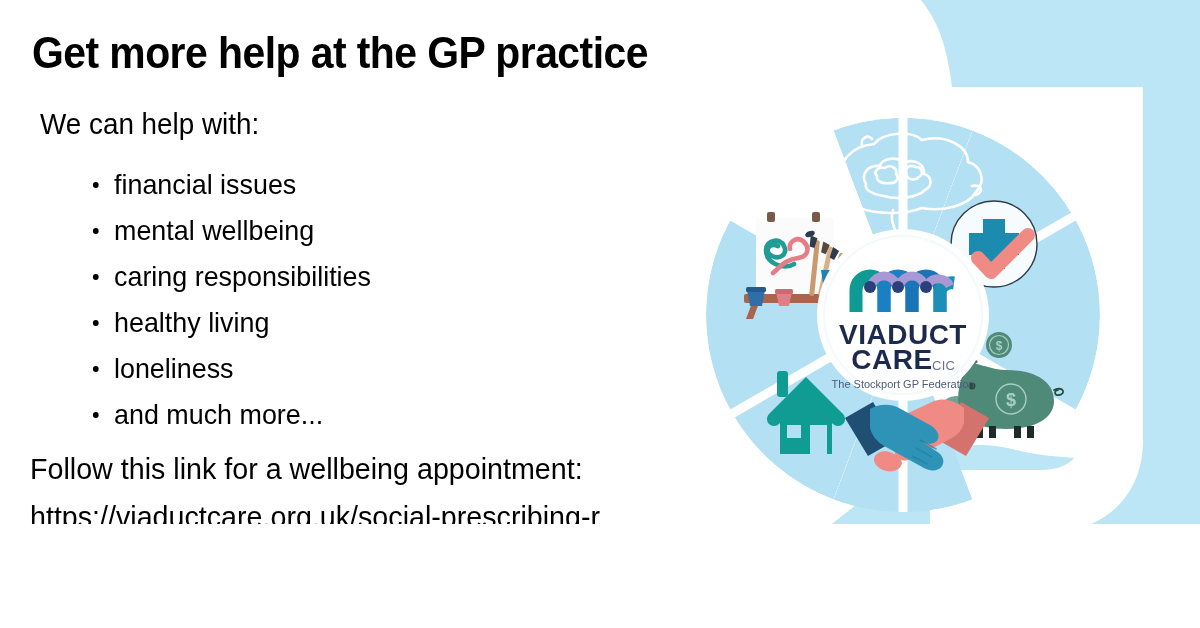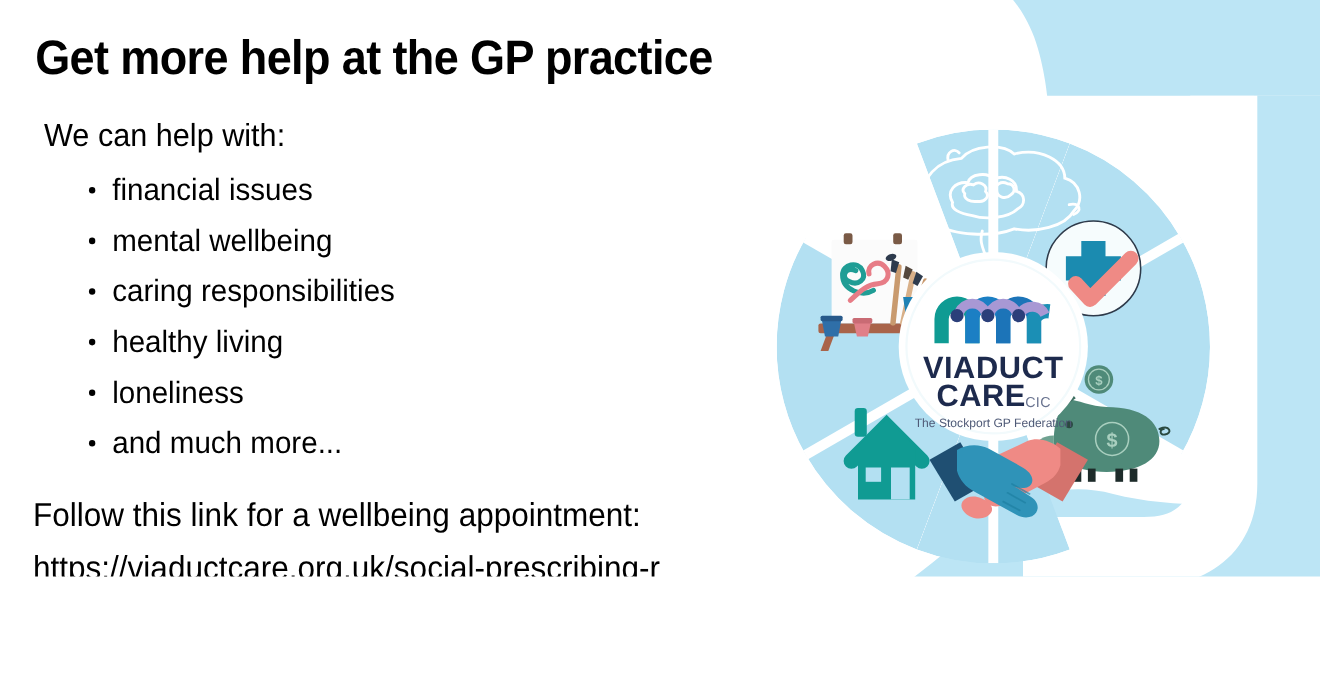--- a/index.html
+++ b/index.html
@@ -42,21 +42,21 @@
     position:absolute;left:40px;top:108px;
     margin:0;
     font-size:29px;
     color:#000000;
     transform:scaleX(0.96);
     transform-origin:left center;
     white-space:nowrap;
   }
   ul.helplist{
     position:absolute;left:70px;top:155px;
-    margin:4px;padding:0 0 0 28px;
+    margin:16px;padding:0 0 0 28px;
     list-style:none;
   }
   ul.helplist li{
     position:relative;
     font-size:28px;
     color:#000000;
     line-height:1;
     margin-bottom:18px;
     transform:scaleX(0.96);
     transform-origin:left center;

